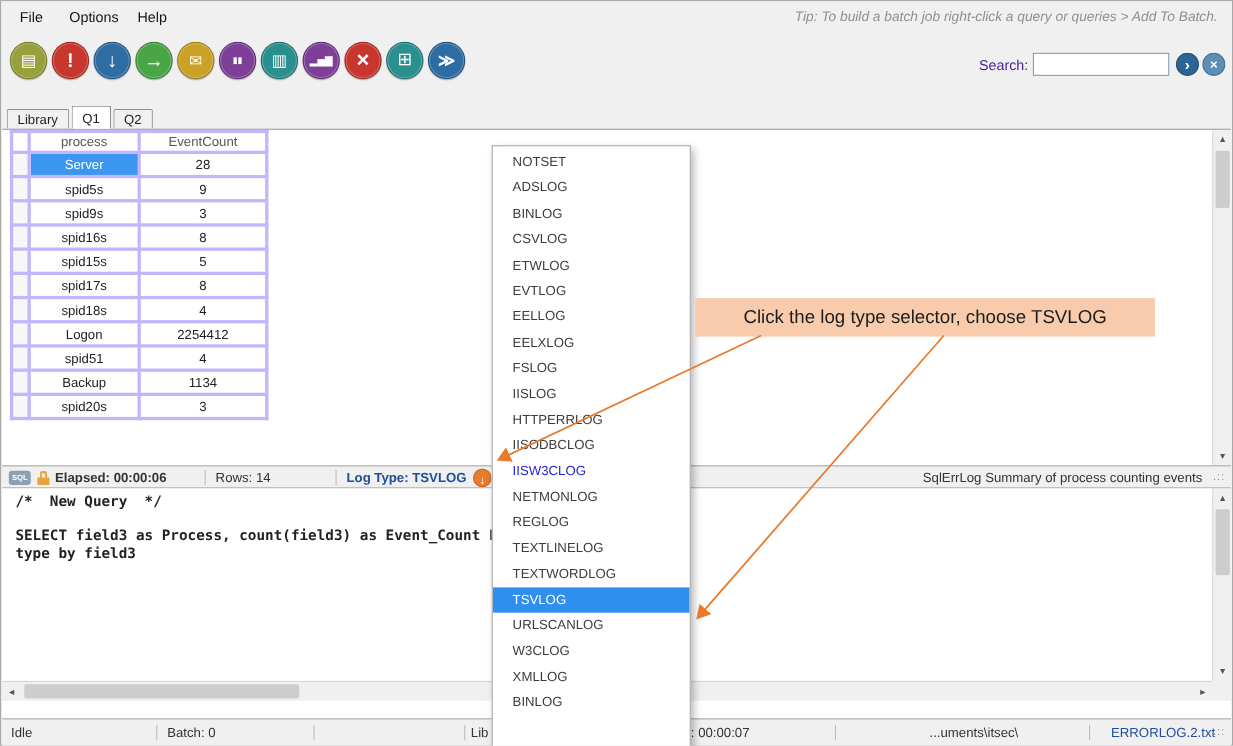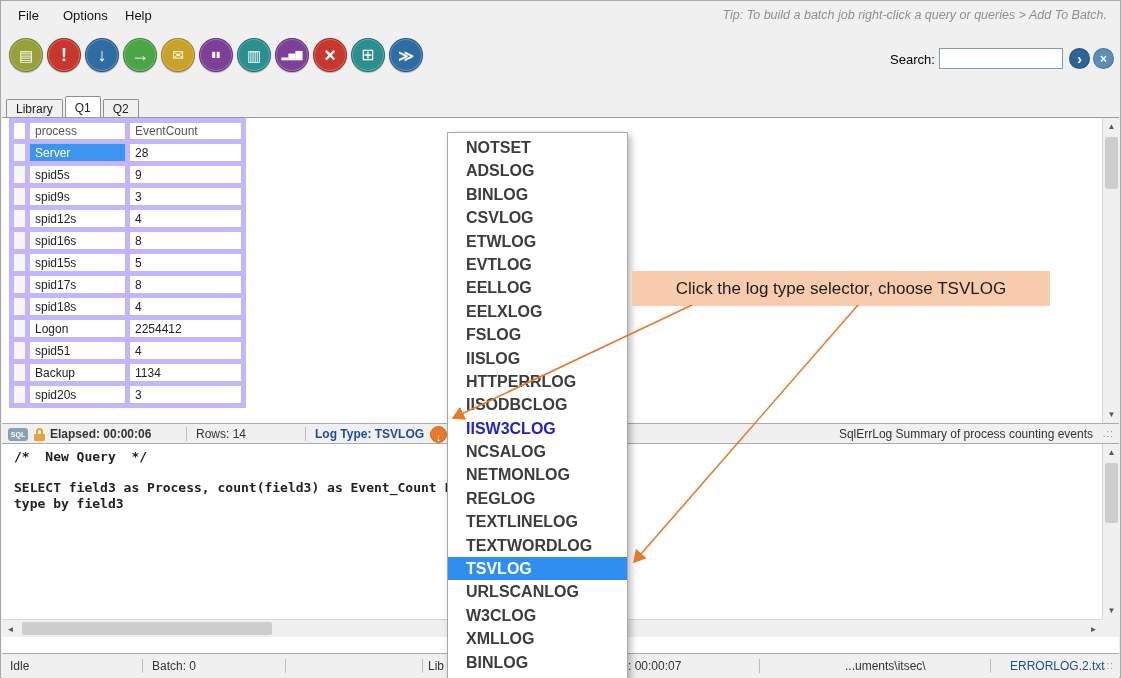--- a/index.html
+++ b/index.html
@@ -14,42 +14,42 @@
   .menu-file { left:17px; } .menu-options { left:62px; } .menu-help { left:124px; }
   .tip { position:absolute; top:7px; right:13px; font-size:12.5px; font-style:italic; color:#8f8f8f; }
 
   
   .toolbar { position:absolute; top:37px; left:8px; display:flex; gap:4px; }
   .tbtn { width:34px; height:34px; border-radius:50%; color:#fff; display:flex;
           align-items:center; justify-content:center; border:1px solid rgba(0,0,0,.22);
           box-shadow:inset 0 0 0 1px rgba(255,255,255,.25), 0 1px 1px rgba(0,0,0,.25); cursor:pointer; }
   .tglyph { line-height:1; }
 
-  .search-label { position:absolute; top:51px; left:889px; font-size:13px; color:#000000; }
+  .search-label { position:absolute; top:51px; left:889px; font-size:13px; color:#4c1d95; }
   .search-input { position:absolute; top:47px; left:938px; width:124px; height:21px;
                   border:1px solid #7f9db9; font-size:12px; padding:0 4px; background:#fff; }
   .round-btn { position:absolute; top:47px; width:21px; height:21px; border-radius:50%;
                color:#fff; display:flex; align-items:center; justify-content:center;
                font-weight:bold; cursor:pointer; border:1px solid rgba(0,0,0,.2); }
   .search-go { left:1068px; background:#2d6496; font-size:14px; }
   .search-clear { left:1092px; background:#5c8fb8; font-size:12px; }
 
   
   .tabstrip { position:absolute; top:95px; left:5px; height:21px; display:flex; align-items:flex-end; }
   .tab { border:1px solid #8f8f8f; border-bottom:none; background:#f1f1f0; font-size:12px;
          color:#222; padding:2px 9px 0; height:18px; margin-right:2px; border-radius:2px 2px 0 0; cursor:pointer; }
   .tab.active { background:#fff; height:21px; padding-top:4px; z-index:2; }
 
   
   .gridpanel { position:absolute; top:116px; left:1px; right:1px; height:306px;
                background:#fff; border-top:1px solid #9a9a9a; overflow:hidden; }
   table.results { border-collapse:collapse; margin:0 0 0 7px; font-size:12px; color:#222;
                   table-layout:fixed; }
-  table.results th, table.results td { border:5px solid #c4b5fd; padding:1px 5px; height:22px;
-                  overflow:hidden; white-space:nowrap; text-align:left; font-weight:normal; }
+  table.results th, table.results td { border:3px solid #c4b5fd; padding:1px 5px; height:22px;
+                  overflow:hidden; white-space:nowrap; text-align:center; font-weight:normal; }
   table.results th { color:#555; height:18px; background:#fff; }
   th.rowhead, td.rowhead { width:16px; padding:0; background:#f7f7f7; }
   col.c1 { width:100px; } col.c2 { width:116px; }
   tr.selected td:nth-child(2) { background:#3a96ee; color:#fff; }
 
   
   .vscroll { position:absolute; width:17px; background:#f0f0f0; border-left:1px solid #d7d7d7; }
   .grid-vscroll { right:0; top:0; bottom:0; }
   .query-vscroll { right:1px; top:443px; height:175px; }
   .sb-arrow { position:absolute; left:0; width:17px; height:17px; font-size:8px; color:#555;
@@ -103,21 +103,21 @@
   .bb-lib { left:426px; } .bb-elapsed { left:626px; } .bb-path { left:843px; }
   .bb-file { left:1008px; color:#1f4e99; }
   .bb-sep1 { left:140px; } .bb-sep2 { left:283px; } .bb-sep3 { left:420px; }
   .bb-sep4 { left:757px; } .bb-sep5 { left:988px; }
   .bottombar .grip { line-height:24px; }
 
   
   .dropdown { position:absolute; left:447px; top:132px; width:181px; height:552px; background:#fff;
               border:1px solid #a8a8a8; box-shadow:3px 3px 7px rgba(0,0,0,.28); z-index:10;
               padding-top:3px; overflow:hidden; }
-  .dd-item { height:23.4px; line-height:23.4px; padding-left:18px; font-size:16px; font-weight:700;
+  .dd-item { height:23.4px; line-height:23.4px; padding-left:18px; font-size:12px; font-weight:400;
              color:#3c3c3c; cursor:pointer; white-space:nowrap; }
   .dd-selected { background:#2f8fef; color:#fff; }
   .dd-blue { color:#1f1fd0; }
 
   
   .annotation { position:absolute; left:632px; top:271px; width:418px; height:35px; background:#f8cbad;
                 z-index:20; display:flex; align-items:center; justify-content:center;
                 font-size:17px; color:#1c1c1c; white-space:nowrap; }
   .arrows { position:absolute; left:0; top:0; z-index:25; pointer-events:none; }
 </style>
@@ -208,25 +208,20 @@
             <td>spid5s</td>
             <td>9</td>
           </tr>
           <tr>
             <td class="rowhead"></td>
             <td>spid9s</td>
             <td>3</td>
           </tr>
           <tr>
             <td class="rowhead"></td>
-            <td>spid12s</td>
-            <td>4</td>
-          </tr>
-          <tr>
-            <td class="rowhead"></td>
             <td>spid16s</td>
             <td>8</td>
           </tr>
           <tr>
             <td class="rowhead"></td>
             <td>spid15s</td>
             <td>5</td>
           </tr>
           <tr>
             <td class="rowhead"></td>
@@ -329,21 +324,20 @@
     <div class="dd-item">CSVLOG</div>
     <div class="dd-item">ETWLOG</div>
     <div class="dd-item">EVTLOG</div>
     <div class="dd-item">EELLOG</div>
     <div class="dd-item">EELXLOG</div>
     <div class="dd-item">FSLOG</div>
     <div class="dd-item">IISLOG</div>
     <div class="dd-item">HTTPERRLOG</div>
     <div class="dd-item">IISODBCLOG</div>
     <div class="dd-item dd-blue">IISW3CLOG</div>
-    <div class="dd-item">NCSALOG</div>
     <div class="dd-item">NETMONLOG</div>
     <div class="dd-item">REGLOG</div>
     <div class="dd-item">TEXTLINELOG</div>
     <div class="dd-item">TEXTWORDLOG</div>
     <div class="dd-item dd-selected">TSVLOG</div>
     <div class="dd-item">URLSCANLOG</div>
     <div class="dd-item">W3CLOG</div>
     <div class="dd-item">XMLLOG</div>
     <div class="dd-item">BINLOG</div>
   </div>

